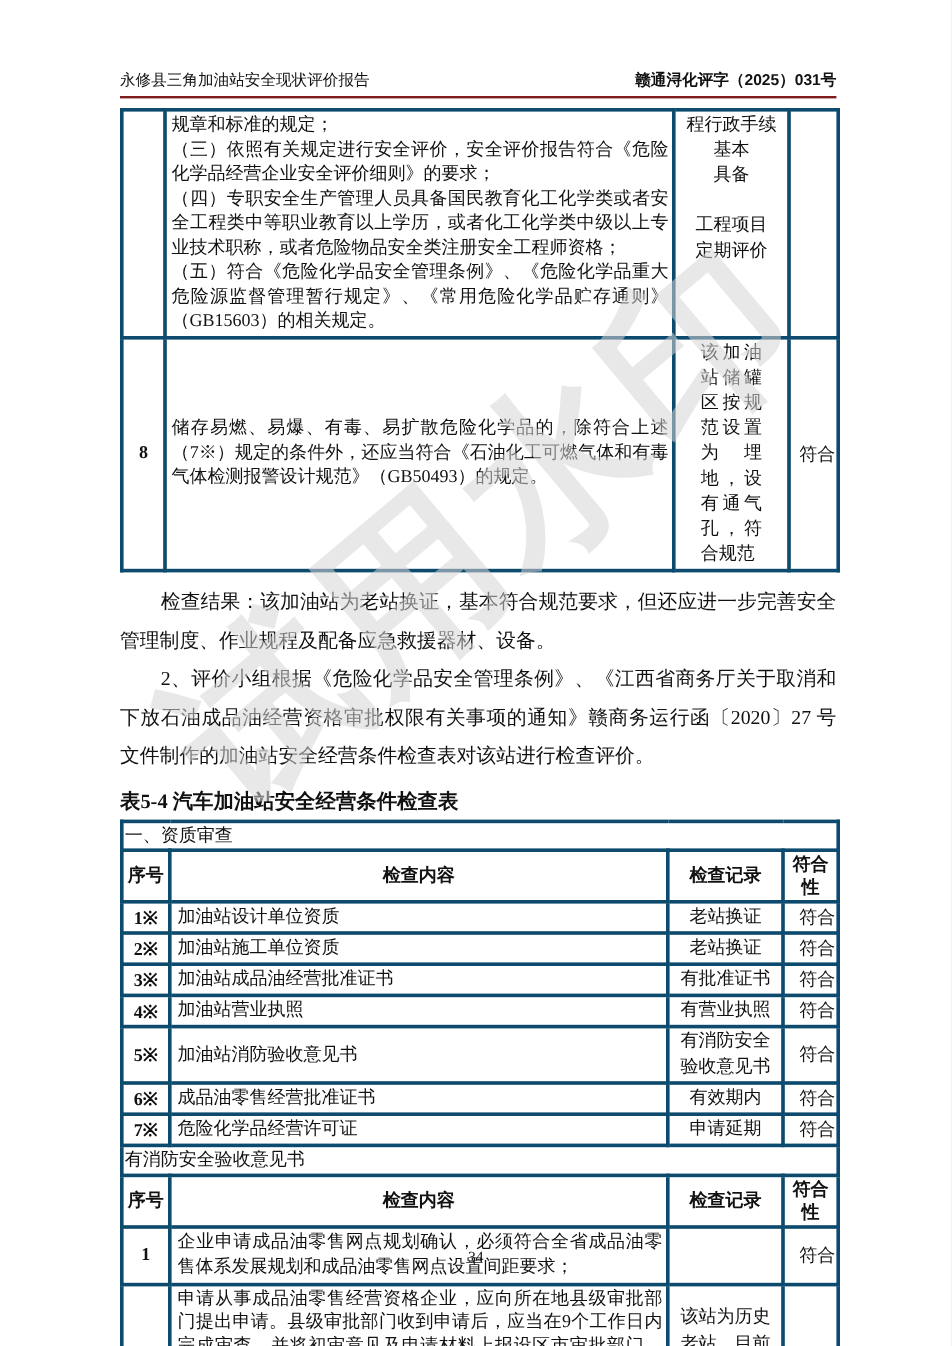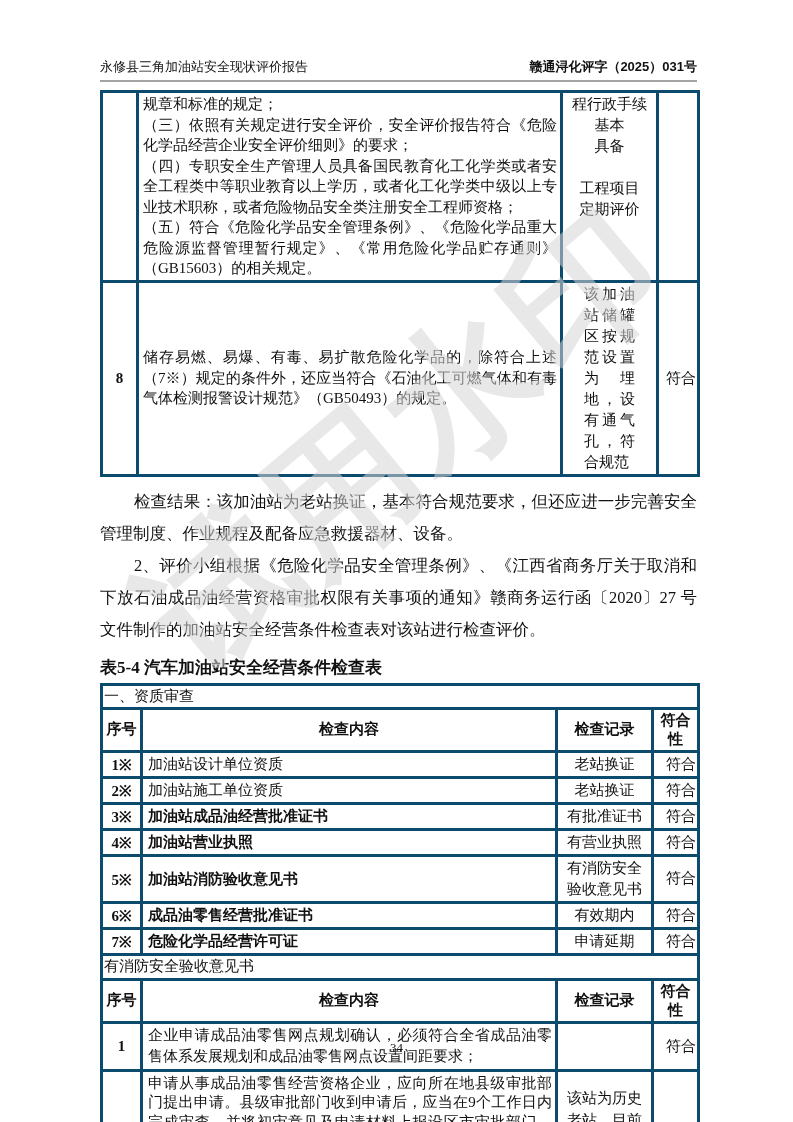--- a/index.html
+++ b/index.html
@@ -9,21 +9,21 @@
     background:#ffffff;
     margin:0 auto;
     overflow:hidden;
     font-family:"Liberation Serif", serif;
     color:#111;
   }
   .content{position:absolute;left:100px;top:58px;width:597px;}
   
   .hdr{
     display:flex;justify-content:space-between;align-items:flex-end;
-    border-bottom:2px solid #a3a3a3;
+    border-bottom:2px solid #7f1d1d;
     padding-bottom:4px;
     font-family:"Liberation Sans", sans-serif;
     font-size:13px;
   }
   .hdr .right{font-weight:bold;font-family:Liberation Sans, sans-serif;}
   
   table{border-collapse:collapse;table-layout:fixed;width:597px;}
   td{border:3px solid #0c4a6e;font-size:15px;overflow:hidden;box-sizing:border-box;}
   .t1{margin-top:8px;}
   .t1 td{vertical-align:top;}
@@ -38,21 +38,21 @@
   
   .para{margin:9px 0 0 0;font-size:16.5px;line-height:32px;text-indent:34px;text-align:justify;}
   .tbl-title{margin:10px 0 4px 0;text-align:left;font-weight:bold;font-size:17px;}
   
   .t2 td{vertical-align:middle;}
   .sec{font-weight:normal;height:21px;font-family:"Liberation Sans",sans-serif;}
   .thr td{font-weight:bold;text-align:center;height:26px;font-family:"Liberation Sans",sans-serif;}
   .t2 .c-no{font-weight:bold;text-align:center;}
   .t2 .cn{padding:1px 3px 1px 5px;text-align:left;line-height:20px;}
   .t2 .cr{text-align:center;line-height:21px;padding:1px 2px;}
-  .hei .cn{font-weight:bold;font-family:"Liberation Sans",sans-serif;}
+  .hei .cn{font-weight:normal;font-family:"Liberation Sans",sans-serif;}
   .h22{height:22px;}
   .h45{height:45px;}
   .h25{height:25px;}
   .h48{height:48px;}
   .h48 .cn{text-align:justify;line-height:21px;}
   .h137{height:137px;}
   .h137 .cn{text-align:justify;line-height:19.5px;vertical-align:top;padding-top:2px;}
   .h62{height:62px;}
   .h62 .cn{text-align:justify;line-height:20.5px;}
   .cr-long{text-align:center;line-height:21.5px;padding:1px 2px;}

